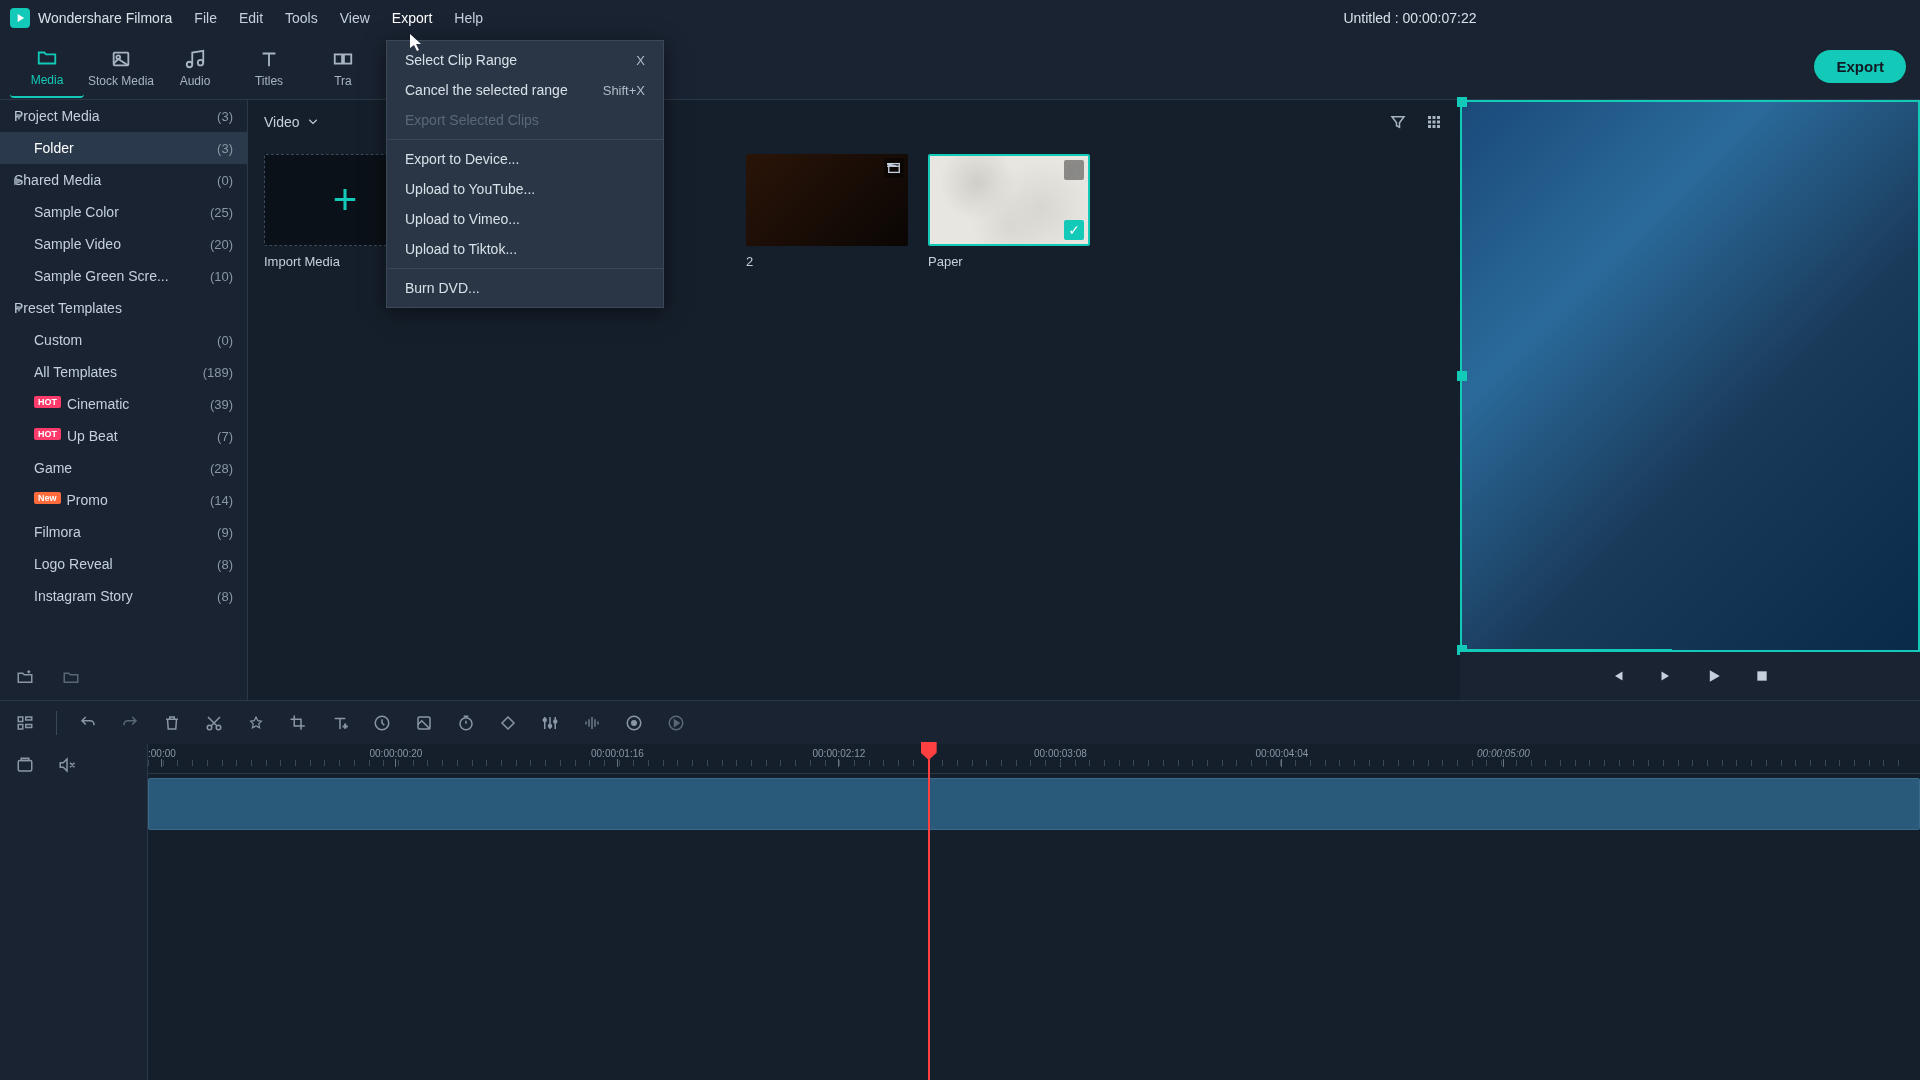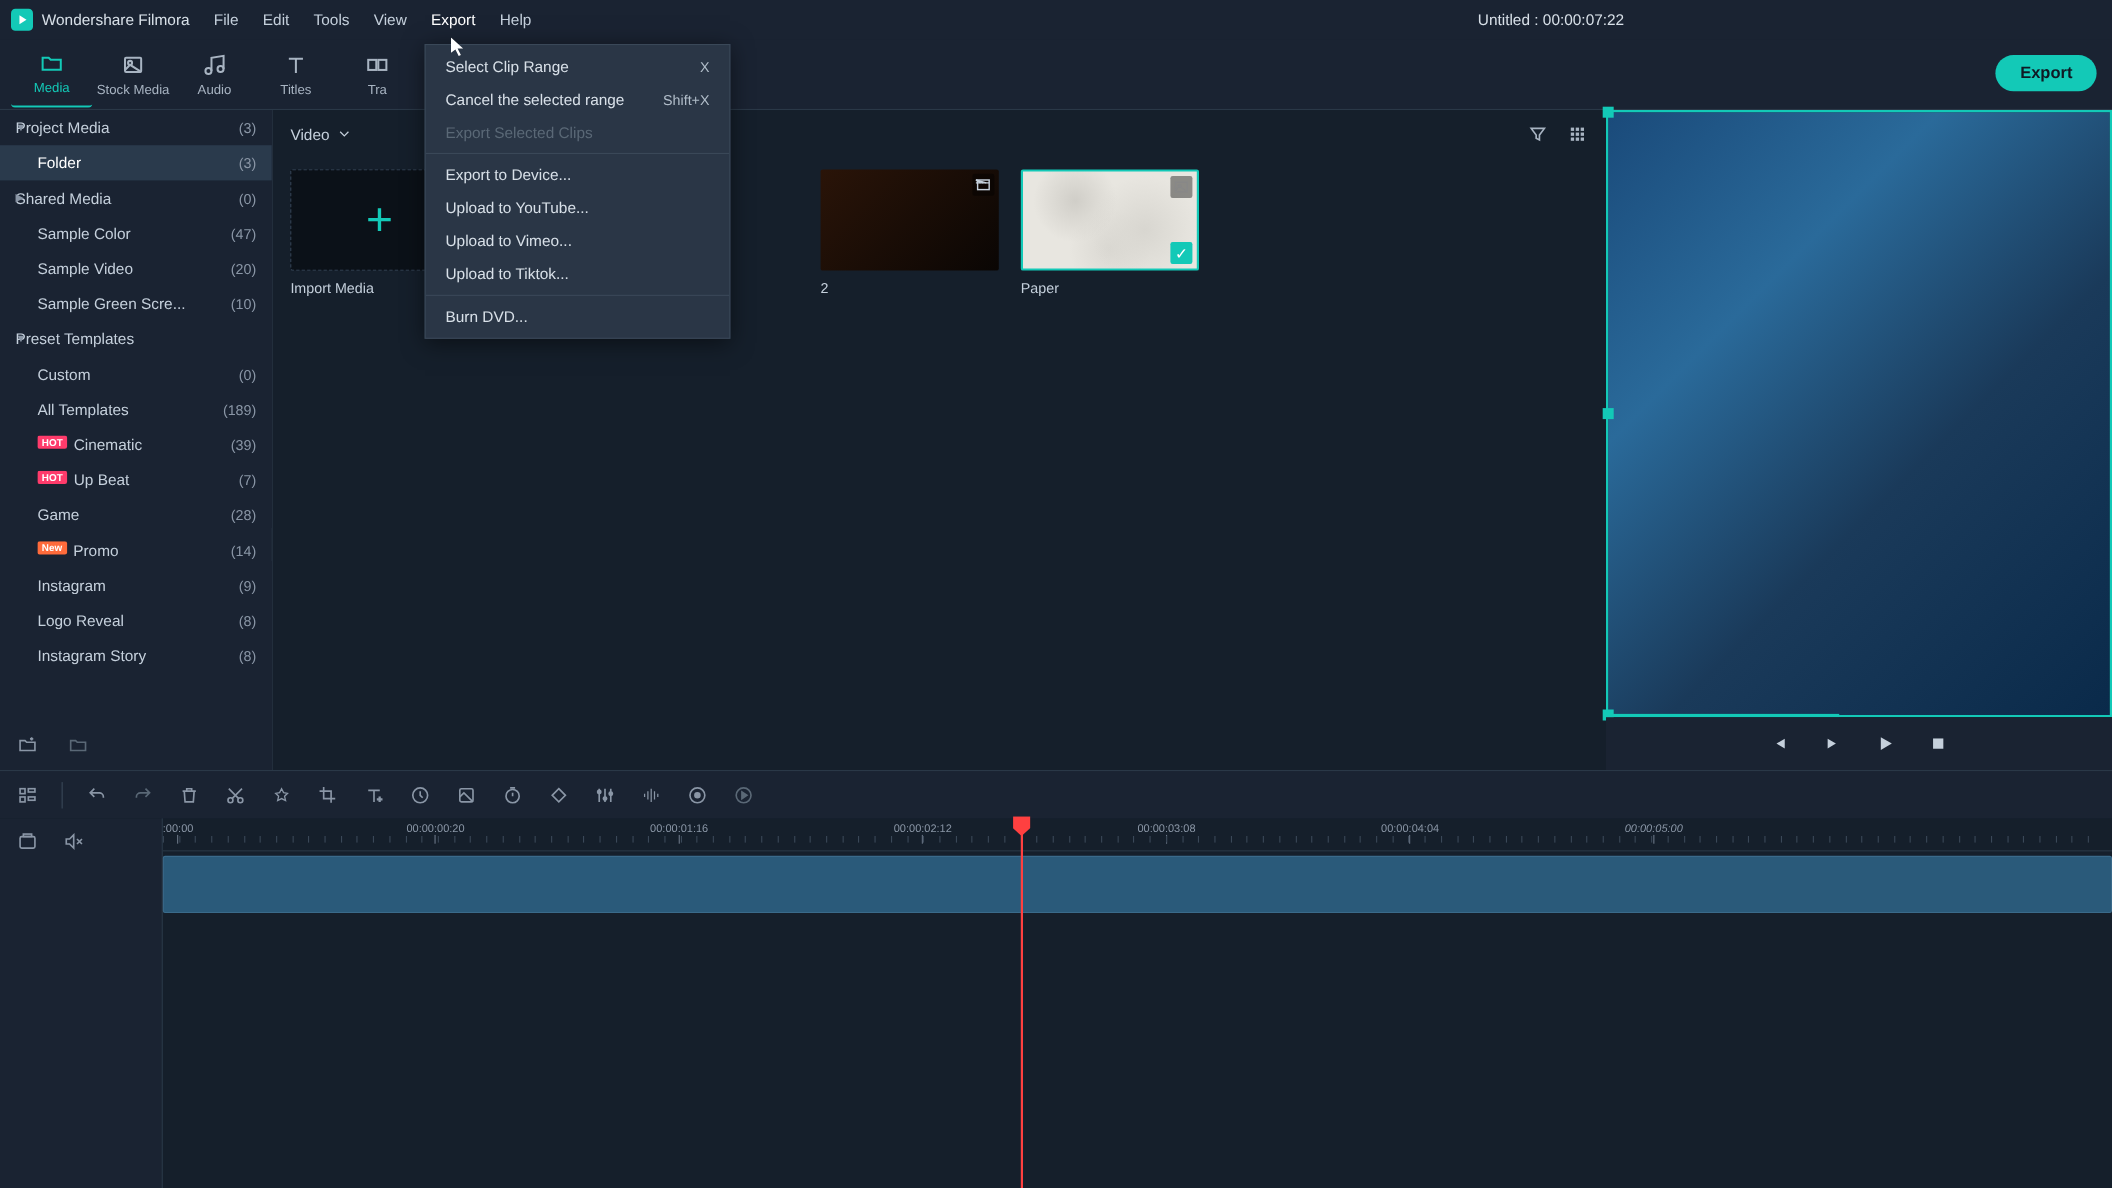--- a/index.html
+++ b/index.html
@@ -231,21 +231,21 @@
           <span class="arrow">▶</span>
           <span class="label">
             <span>Shared Media</span>
           </span>
           <span class="count">(0)</span>
         </div>
         <div class="sidebar-item">
           <span class="label">
             <span>Sample Color</span>
           </span>
-          <span class="count">(47)</span>
+          <span class="count">(25)</span>
         </div>
         <div class="sidebar-item">
           <span class="label">
             <span>Sample Video</span>
           </span>
           <span class="count">(20)</span>
         </div>
         <div class="sidebar-item">
           <span class="label">
             <span>Sample Green Scre...</span>
@@ -293,21 +293,21 @@
         </div>
         <div class="sidebar-item">
           <span class="label">
             <span class="badge-new">New</span>
             <span>Promo</span>
           </span>
           <span class="count">(14)</span>
         </div>
         <div class="sidebar-item">
           <span class="label">
-            <span>Instagram</span>
+            <span>Filmora</span>
           </span>
           <span class="count">(9)</span>
         </div>
         <div class="sidebar-item">
           <span class="label">
             <span>Logo Reveal</span>
           </span>
           <span class="count">(8)</span>
         </div>
         <div class="sidebar-item">

